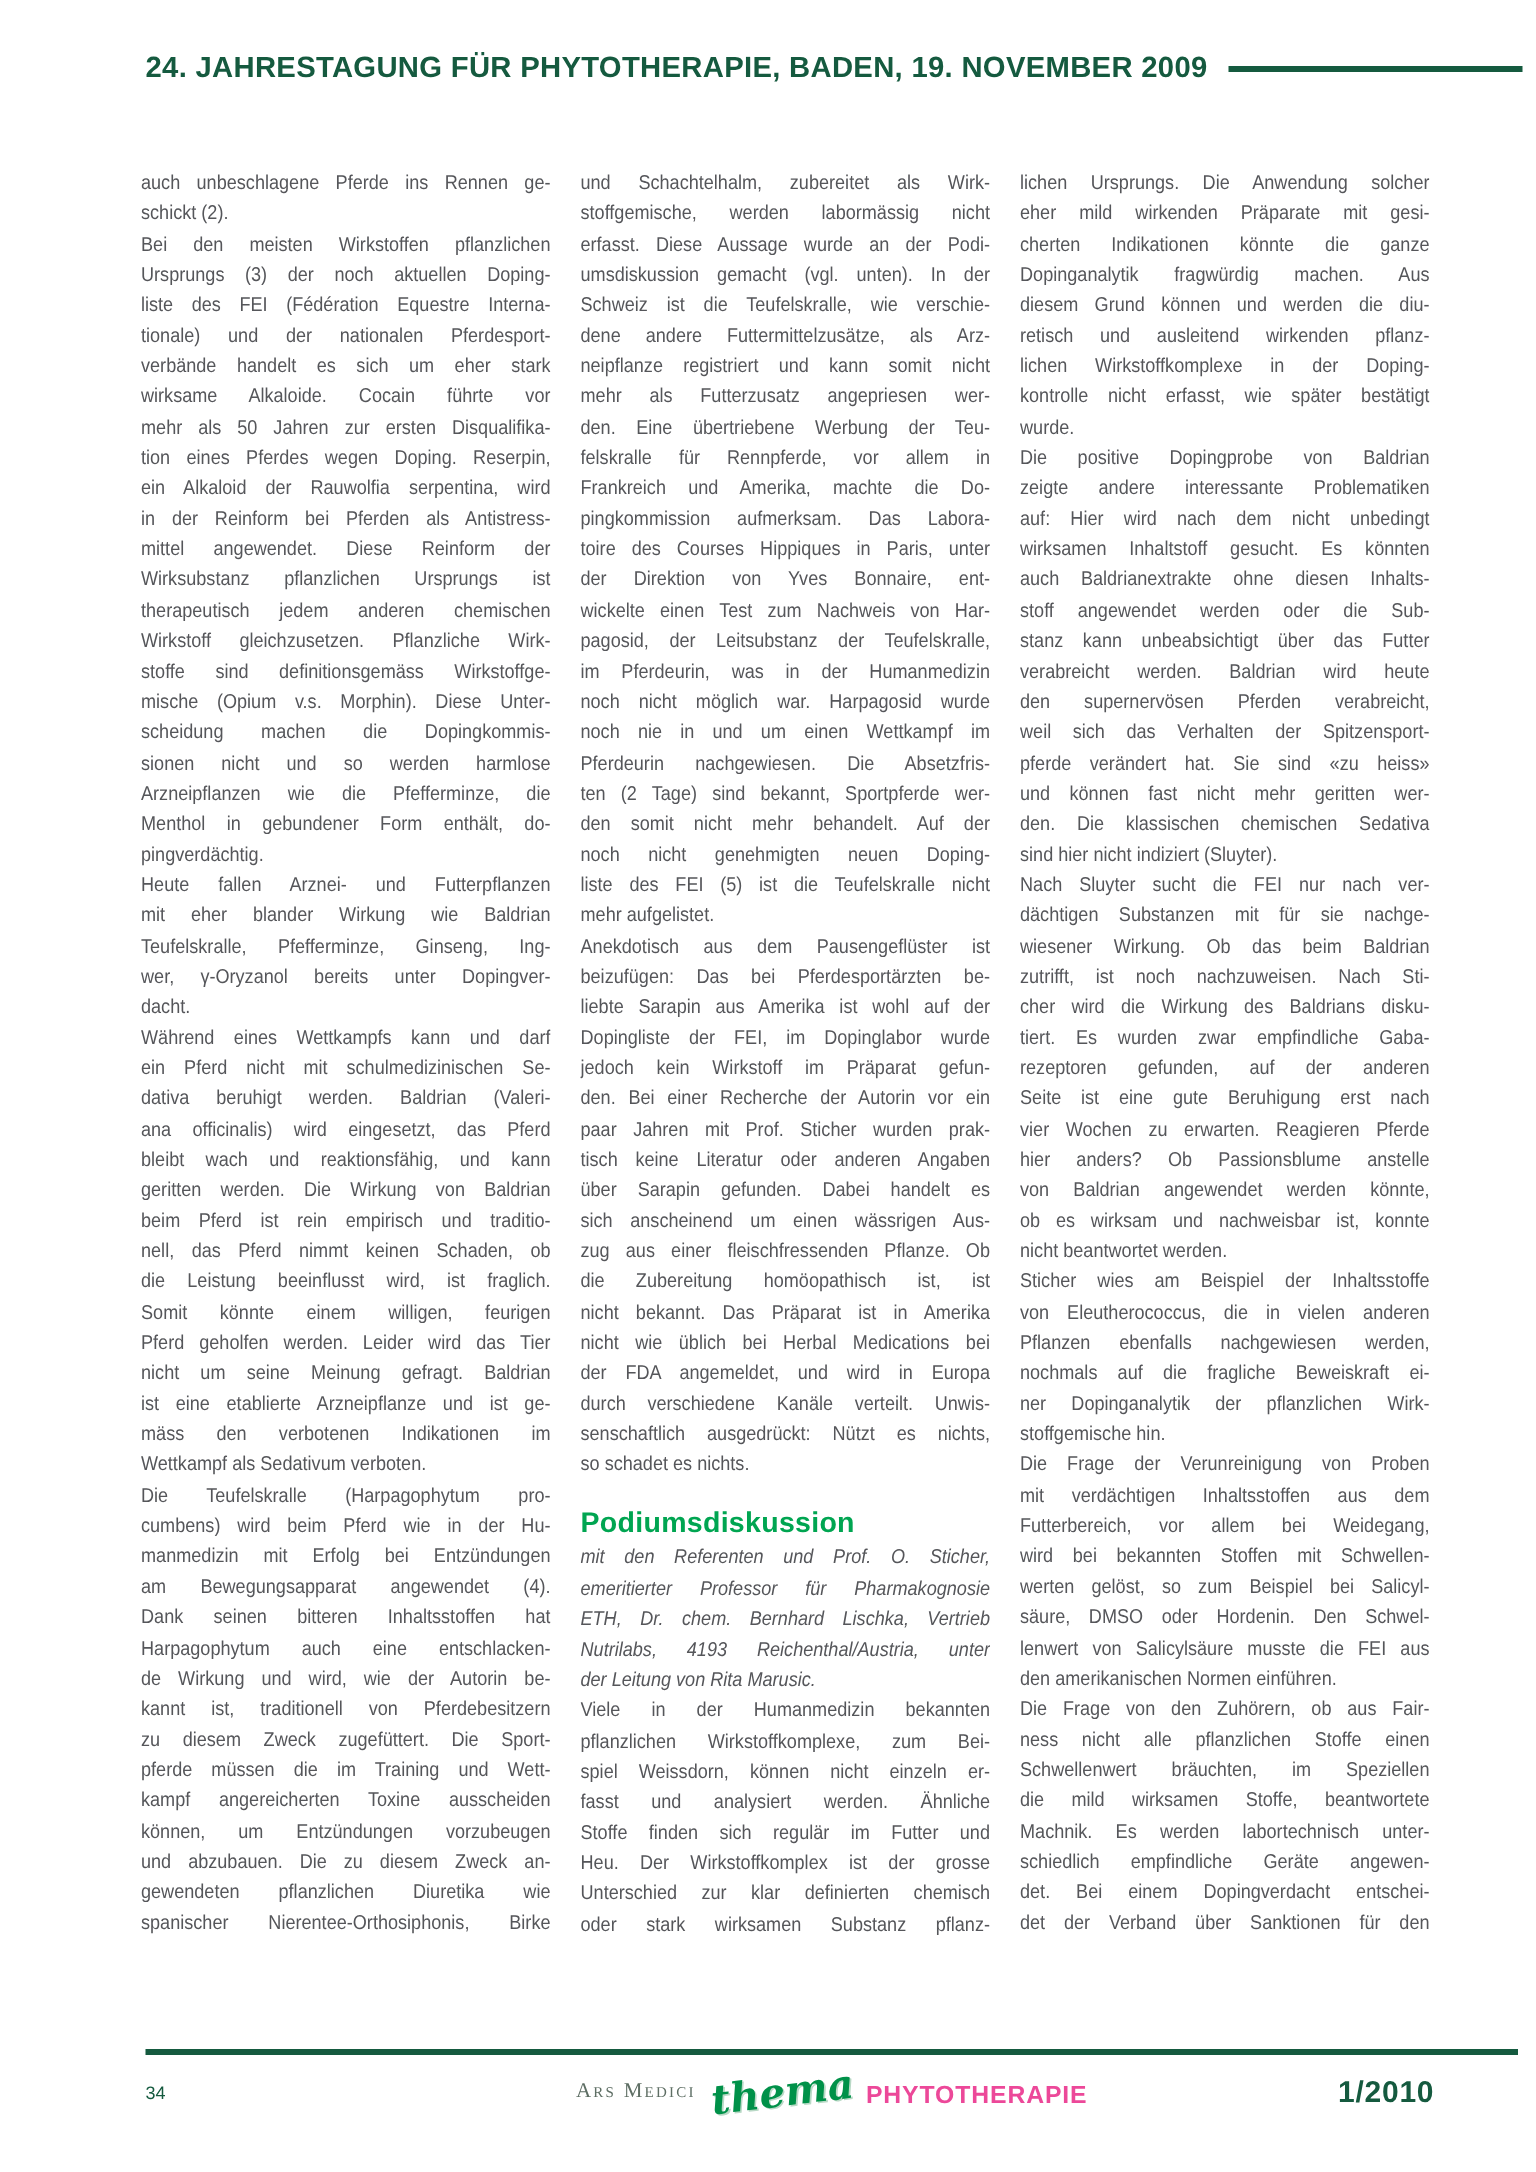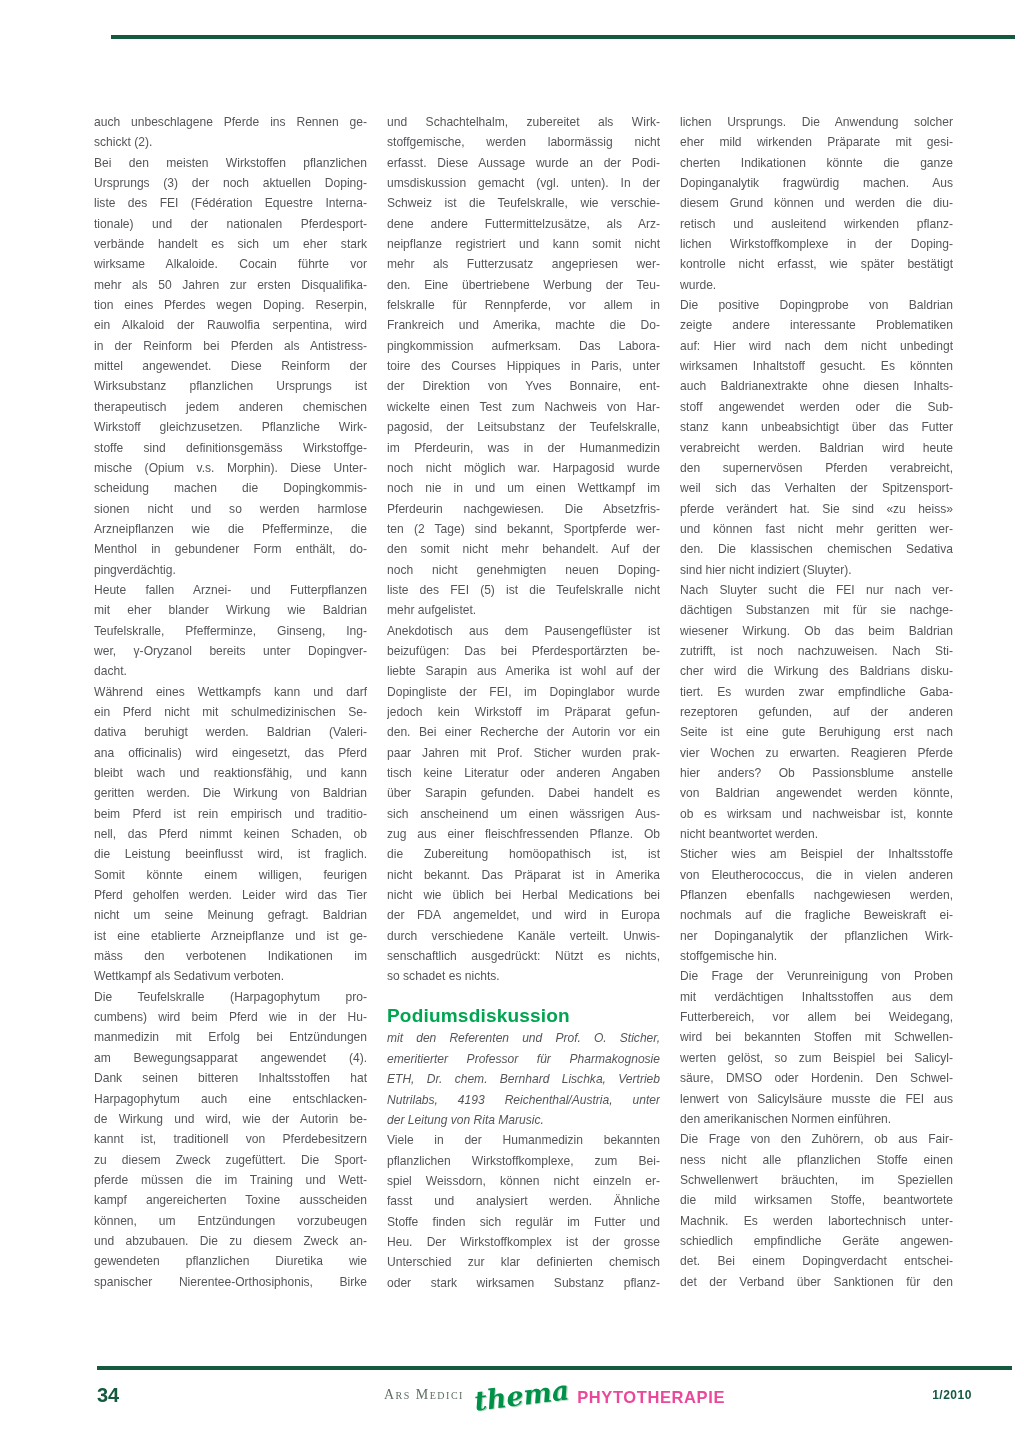--- a/index.html
+++ b/index.html
@@ -34,42 +34,43 @@
   .sec-heading {
     height:40.7px; display:flex; align-items:flex-end; padding-bottom:1px;
     font-size:19px; font-weight:bold; color:#00A551; letter-spacing:0.2px;
   }
   
   .footer { position:absolute; left:97px; right:12px; top:1366px; }
   .footer-rule { height:3.5px; background:#155A3F; }
   .footer-row {
     display:flex; align-items:center; margin-top:10px;
   }
-  .page-number { width:120px; font-size:20px; font-weight:bold; color:#155A3F; }
-  .issue-number { width:120px; text-align:center; font-size:12px; font-weight:bold; color:#155A3F; letter-spacing:0.5px; }
+  .page-number { width:120px; font-size:12px; font-weight:normal; color:#155A3F; }
+  .issue-number { width:120px; text-align:left; font-size:20px; font-weight:bold; color:#155A3F; letter-spacing:0.5px; }
   .journal-logo { flex:1; display:flex; align-items:center; justify-content:center; }
   .ars-wordmark {
     font-family:"Liberation Serif", serif; font-variant:small-caps;
     font-size:14px; letter-spacing:1.5px; color:#5E6E64;
   }
   .thema-script {
     font-family:"DejaVu Serif", serif; font-style:italic; font-weight:bold;
     font-size:27px; color:#009149; transform:rotate(-7deg);
     margin:0 8px 0 10px; display:inline-block; text-shadow:1px 1px 0 #b9d9c6;
   }
   .section-title {
     font-size:16.5px; font-weight:bold; color:#ec4899; letter-spacing:0.6px; margin-top:4px;
   }
 </style>
 </head>
 <body>
 
 <div class="page">
 
   <div class="header">
+    <h1 class="header-title">24. JAHRESTAGUNG FÜR PHYTOTHERAPIE, BADEN, 19. NOVEMBER 2009</h1>
     <div class="header-rule"></div>
   </div>
 
   <div class="cols">
     <div class="col">
         <div class="line">auch unbeschlagene Pferde ins Rennen ge-</div>
         <div class="line end">schickt (2).</div>
         <div class="line">Bei den meisten Wirkstoffen pflanzlichen</div>
         <div class="line">Ursprungs (3) der noch aktuellen Doping-</div>
         <div class="line">liste des FEI (Fédération Equestre Interna-</div>

